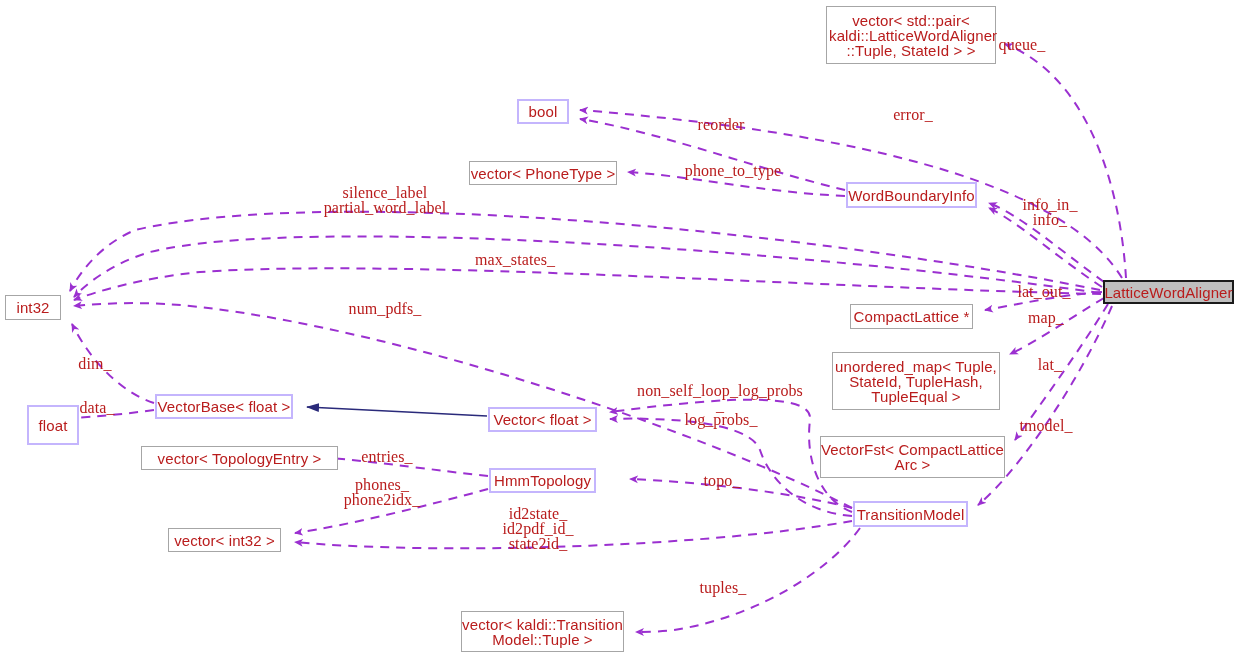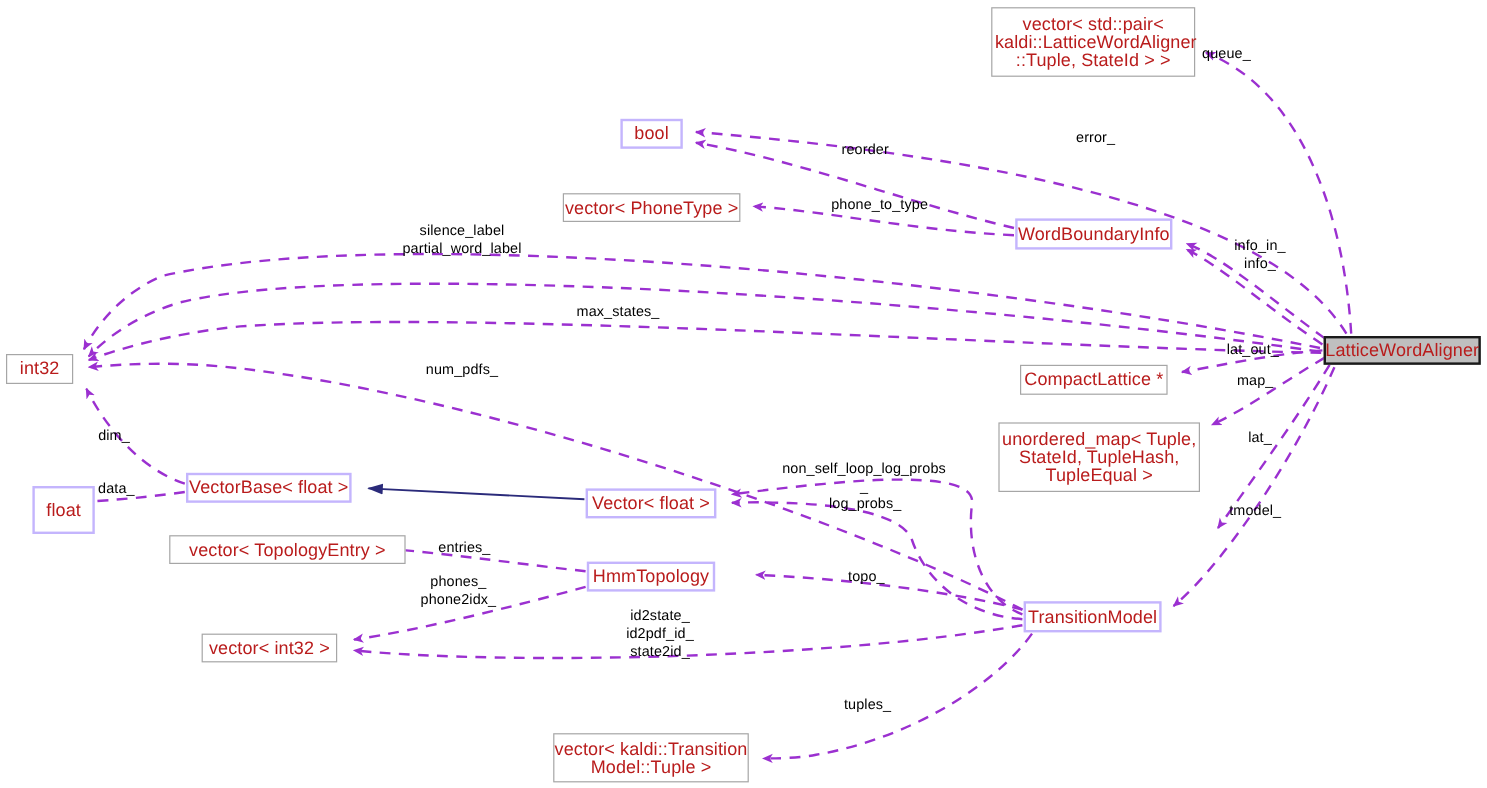--- a/index.html
+++ b/index.html
@@ -44,27 +44,28 @@
   }
   .node-box.thick {
     border: 2px solid #c4b5fd;
   }
   .node-box.highlight {
     border: 2px solid #1a1a1a;
     background: #bfbfbf;
   }
   .edge-label {
     position: absolute;
-    font-size: 12px;
-    color: #000000;
+    font-size: 16px;
+    color: #b91c1c;
     line-height: 15px;
     white-space: pre;
     text-align: center;
     letter-spacing: 0.1px;
     transform: translateX(-50%);
+    font-family: Liberation Serif, serif;
   }
 </style>
 </head>
 <body>
 
 <div id="diagram-root">
 
   <svg class="canvas" viewBox="0 0 1239 657" xmlns="http://www.w3.org/2000/svg">
     <defs>
       <marker id="arrow-assoc" markerWidth="9" markerHeight="9" refX="8" refY="4.5" orient="auto" markerUnits="userSpaceOnUse">
@@ -136,20 +137,22 @@
   <div class="node-box thick" style="left:846px; top:182px; width:131px; height:26px;">WordBoundaryInfo</div>
   <div class="node-box thin" style="left:5px;   top:295px; width:56px;  height:25px;">int32</div>
   <div class="node-box highlight" style="left:1103px;top:280px; width:131px; height:24px;">LatticeWordAligner</div>
   <div class="node-box thin" style="left:850px; top:304px; width:123px; height:25px;">CompactLattice *</div>
   <div class="node-box thin" style="left:832px; top:352px; width:168px; height:58px;">unordered_map&lt; Tuple,
 StateId, TupleHash,
 TupleEqual &gt;</div>
   <div class="node-box thick" style="left:5px;   top:405px; width:52px;  height:40px;margin-left:22px;">float</div>
   <div class="node-box thick" style="left:155px; top:394px; width:138px; height:25px;">VectorBase&lt; float &gt;</div>
   <div class="node-box thick" style="left:488px; top:407px; width:109px; height:25px;">Vector&lt; float &gt;</div>
+  <div class="node-box thin" style="left:820px; top:436px; width:185px; height:42px;">VectorFst&lt; CompactLattice
+Arc &gt;</div>
   <div class="node-box thin" style="left:141px; top:446px; width:197px; height:24px;">vector&lt; TopologyEntry &gt;</div>
   <div class="node-box thick" style="left:489px; top:468px; width:107px; height:25px;">HmmTopology</div>
   <div class="node-box thick" style="left:853px; top:501px; width:115px; height:26px;">TransitionModel</div>
   <div class="node-box thin" style="left:168px; top:528px; width:113px; height:24px;">vector&lt; int32 &gt;</div>
   <div class="node-box thin" style="left:461px; top:611px; width:163px; height:41px;">vector&lt; kaldi::Transition
 Model::Tuple &gt;</div>
 
   <div class="edge-label" style="left:1022px; top:37px;">queue_</div>
   <div class="edge-label" style="left:913px;  top:107px;">error_</div>
   <div class="edge-label" style="left:721px;  top:117px;">reorder</div>
@@ -166,18 +169,18 @@
   <div class="edge-label" style="left:1050px; top:357px;">lat_</div>
   <div class="edge-label" style="left:720px;  top:383px;">non_self_loop_log_probs
 _</div>
   <div class="edge-label" style="left:721px;  top:412px;">log_probs_</div>
   <div class="edge-label" style="left:97px;   top:400px;">data_</div>
   <div class="edge-label" style="left:1046px; top:418px;">tmodel_</div>
   <div class="edge-label" style="left:387px;  top:449px;">entries_</div>
   <div class="edge-label" style="left:382px;  top:477px;">phones_
 phone2idx_</div>
   <div class="edge-label" style="left:722px;  top:473px;">topo_</div>
-  <div class="edge-label" style="left:550px;  top:506px;">id2state_
+  <div class="edge-label" style="left:538px;  top:506px;">id2state_
 id2pdf_id_
 state2id_</div>
   <div class="edge-label" style="left:723px;  top:580px;">tuples_</div>
 
 </div>
 
 </body></html>

